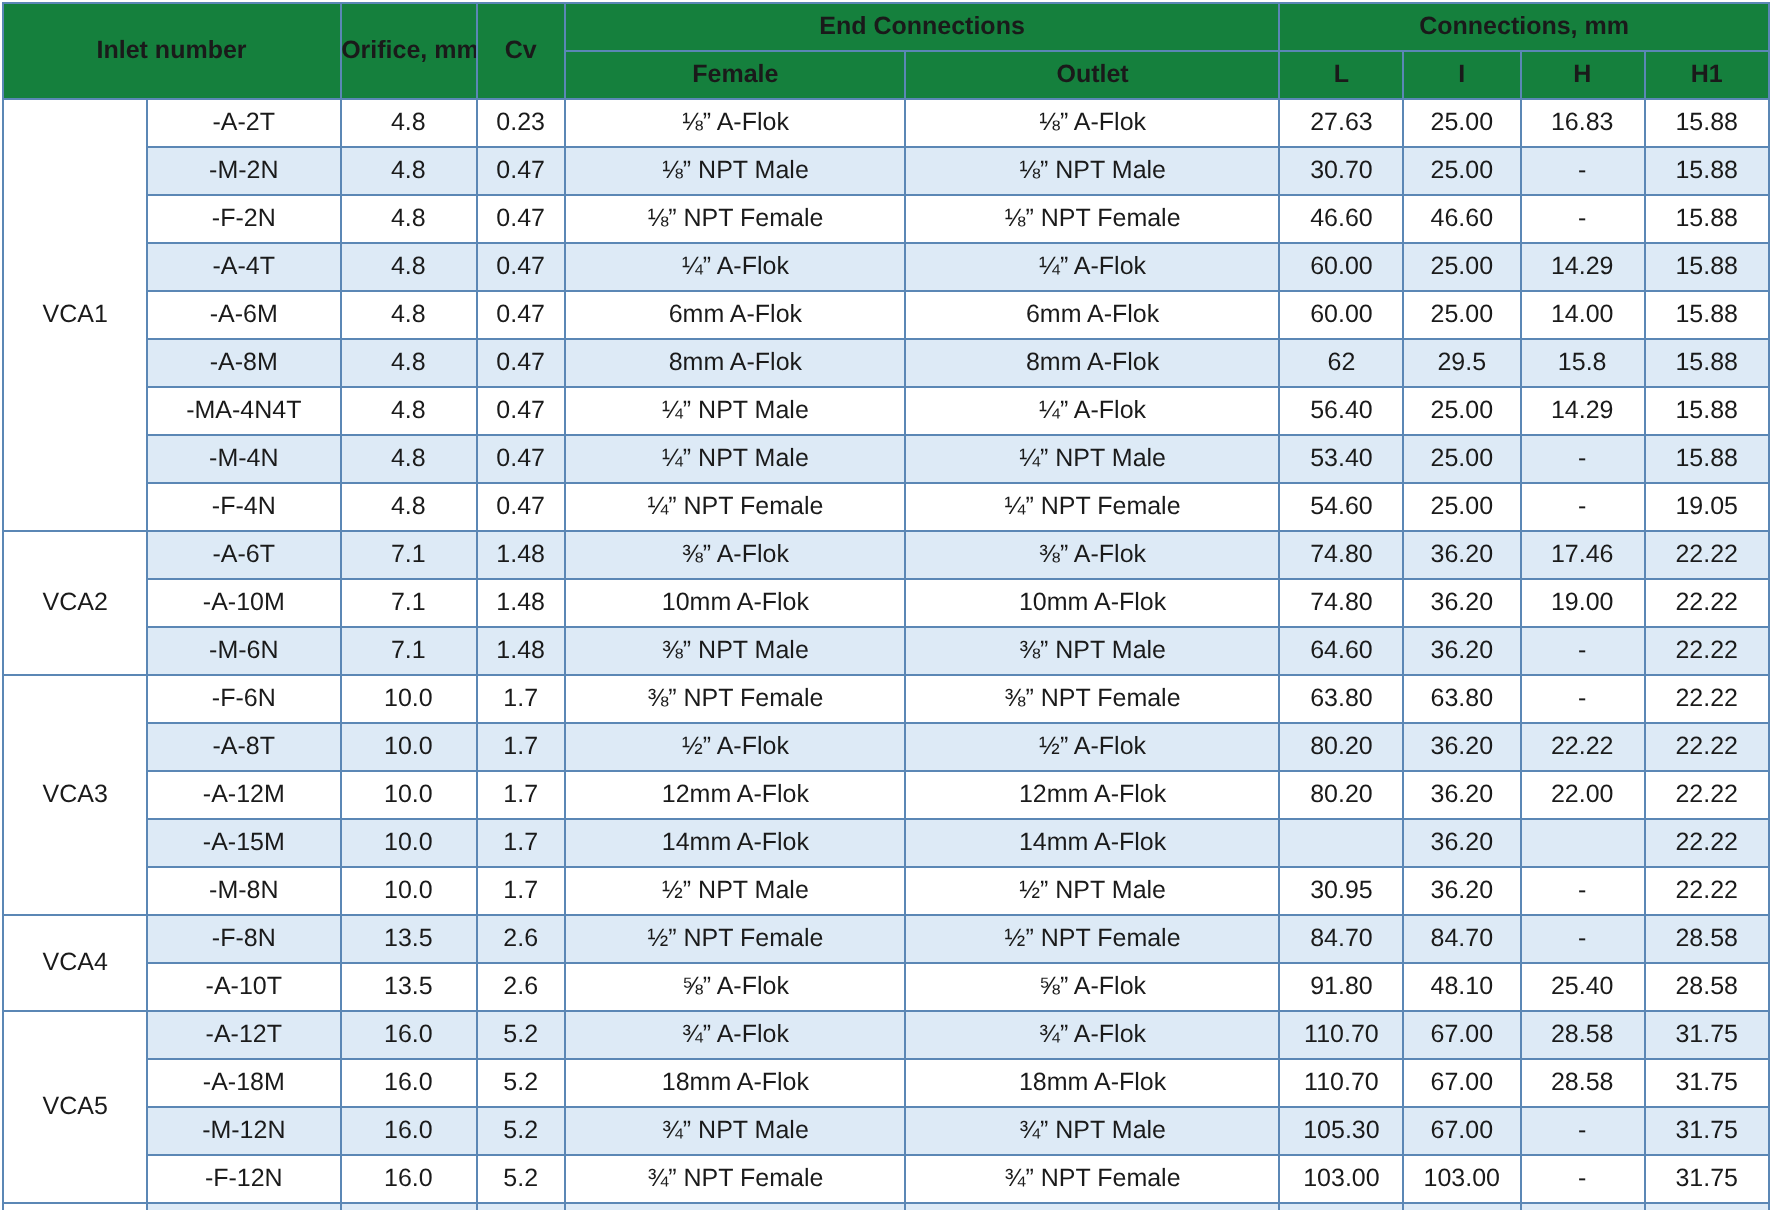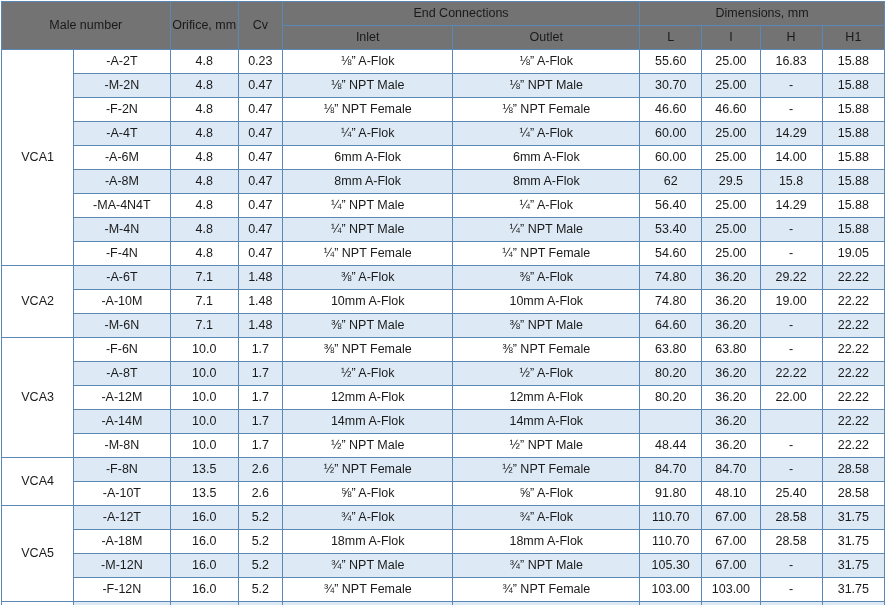--- a/index.html
+++ b/index.html
@@ -24,22 +24,22 @@
     font-size: 12.5px;
     color: #1a1a1a;
     text-align: center;
     padding: 0;
     height: 23px;
     line-height: 1.1;
     overflow: hidden;
     white-space: nowrap;
   }
   thead th {
-    background: #737373;
-    font-weight: normal;
+    background: #15803d;
+    font-weight: bold;
     color: #111;
     font-size: 13px;
   }
   tbody tr.row-light td {
     background: #ffffff;
   }
   tbody tr.row-blue td {
     background: #ddeaf6;
   }
   td.group {
@@ -62,44 +62,44 @@
     <col style="width:44px">
     <col style="width:170px">
     <col style="width:186px">
     <col style="width:62px">
     <col style="width:58px">
     <col style="width:62px">
     <col style="width:62px">
   </colgroup>
   <thead>
     <tr>
-      <th colspan="2" rowspan="2">Male number</th>
+      <th colspan="2" rowspan="2">Inlet number</th>
       <th rowspan="2">Orifice, mm</th>
       <th rowspan="2">Cv</th>
       <th colspan="2">End Connections</th>
-      <th colspan="4">Dimensions, mm</th>
+      <th colspan="4">Connections, mm</th>
     </tr>
     <tr>
-      <th>Inlet</th>
+      <th>Female</th>
       <th>Outlet</th>
       <th>L</th>
       <th>I</th>
       <th>H</th>
       <th>H1</th>
     </tr>
   </thead>
   <tbody id="tbody">
       <tr class="row-light">
         <td class="group" rowspan="9">VCA1</td>
         <td class="part">-A-2T</td>
         <td>4.8</td>
         <td>0.23</td>
         <td>⅛” A-Flok</td>
         <td>⅛” A-Flok</td>
-        <td>55.60</td>
+        <td>27.63</td>
         <td>25.00</td>
         <td>16.83</td>
         <td>15.88</td>
       </tr>
       <tr class="row-blue">
         <td class="part">-M-2N</td>
         <td>4.8</td>
         <td>0.47</td>
         <td>⅛” NPT Male</td>
         <td>⅛” NPT Male</td>
@@ -187,21 +187,21 @@
       </tr>
       <tr class="row-blue">
         <td class="group" rowspan="3">VCA2</td>
         <td class="part">-A-6T</td>
         <td>7.1</td>
         <td>1.48</td>
         <td>⅜” A-Flok</td>
         <td>⅜” A-Flok</td>
         <td>74.80</td>
         <td>36.20</td>
-        <td>29.22</td>
+        <td>17.46</td>
         <td>22.22</td>
       </tr>
       <tr class="row-light">
         <td class="part">-A-10M</td>
         <td>7.1</td>
         <td>1.48</td>
         <td>10mm A-Flok</td>
         <td>10mm A-Flok</td>
         <td>74.80</td>
         <td>36.20</td>
@@ -247,37 +247,37 @@
         <td>10.0</td>
         <td>1.7</td>
         <td>12mm A-Flok</td>
         <td>12mm A-Flok</td>
         <td>80.20</td>
         <td>36.20</td>
         <td>22.00</td>
         <td>22.22</td>
       </tr>
       <tr class="row-blue">
-        <td class="part">-A-14M</td>
+        <td class="part">-A-15M</td>
         <td>10.0</td>
         <td>1.7</td>
         <td>14mm A-Flok</td>
         <td>14mm A-Flok</td>
         <td></td>
         <td>36.20</td>
         <td></td>
         <td>22.22</td>
       </tr>
       <tr class="row-light">
         <td class="part">-M-8N</td>
         <td>10.0</td>
         <td>1.7</td>
         <td>½” NPT Male</td>
         <td>½” NPT Male</td>
-        <td>48.44</td>
+        <td>30.95</td>
         <td>36.20</td>
         <td>-</td>
         <td>22.22</td>
       </tr>
       <tr class="row-blue">
         <td class="group" rowspan="2">VCA4</td>
         <td class="part">-F-8N</td>
         <td>13.5</td>
         <td>2.6</td>
         <td>½” NPT Female</td>

